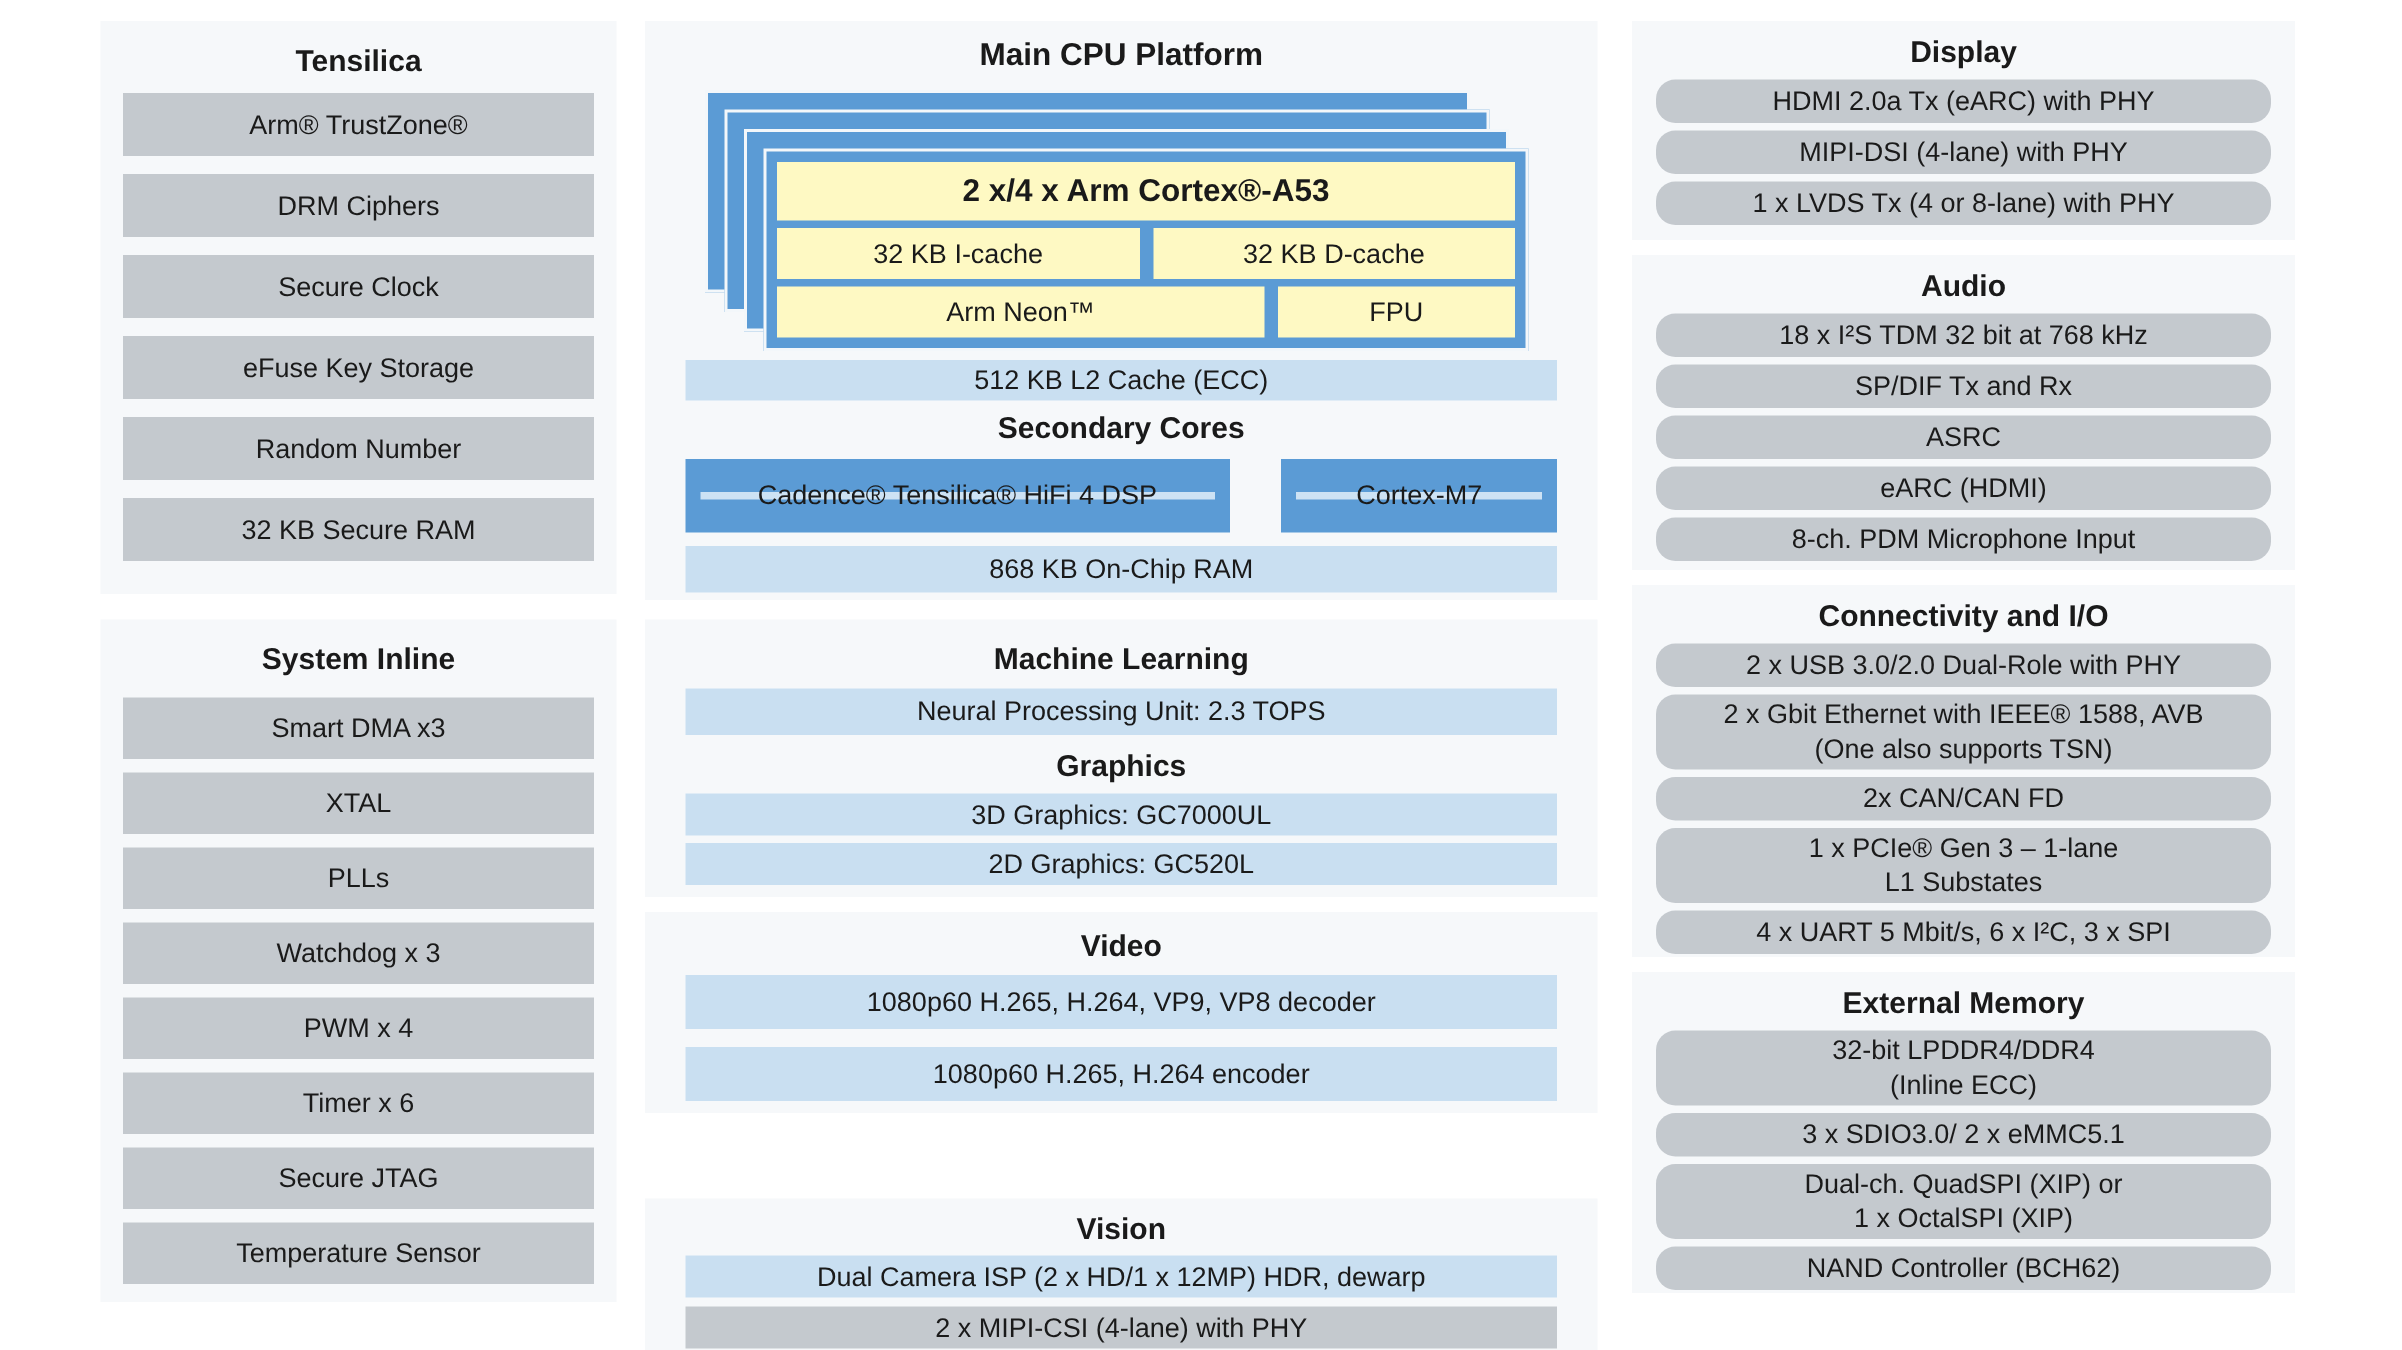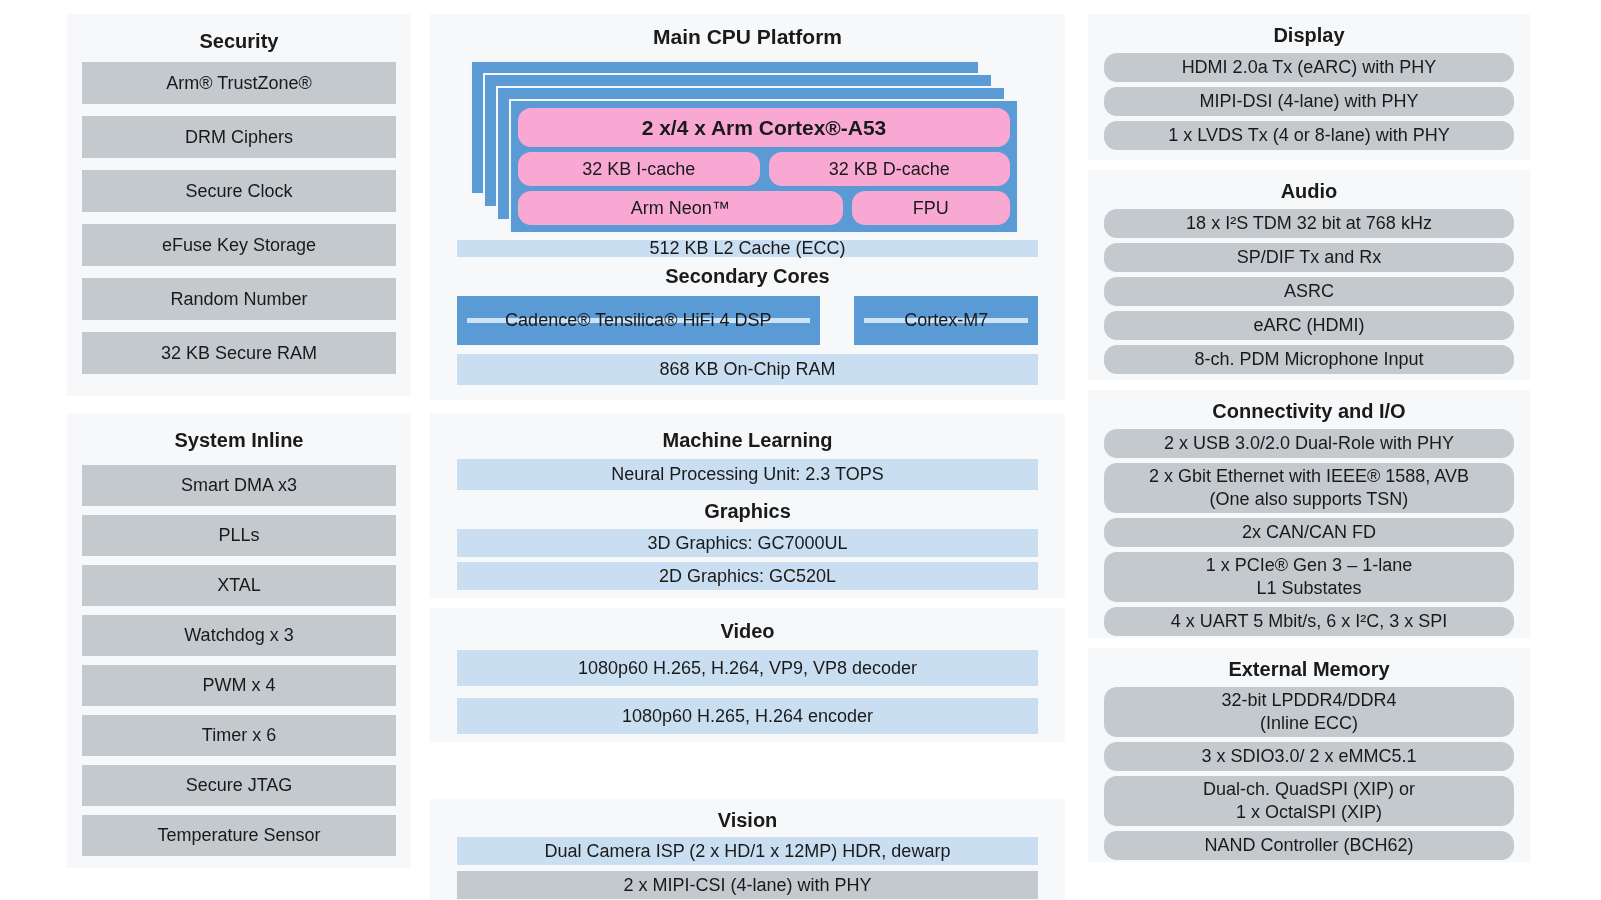--- a/index.html
+++ b/index.html
@@ -32,28 +32,28 @@
   .mid { left: 430px; width: 635px; padding-left: 27px; padding-right: 27px; }
 
   #p-cpu { top: 14px; height: 386px; padding-top: 8px; }
   #p-cpu .maintitle { font-size: 21px; line-height: 30px; }
   .stack { position: relative; width: 549px; height: 174px; margin: 8px 0 0 13px; }
   .layer, .card { position: absolute; width: 510px; height: 135px; background: #5b9bd5; border: 2px solid #f3f7fa; }
   .layer.d1 { left: 0;    top: 0; }
   .layer.d2 { left: 13px; top: 13px; }
   .layer.d3 { left: 26px; top: 26px; }
   .card { left: 39px; top: 39px; padding: 7px; }
-  .cell { background: #f9a8d4; display: flex; align-items: center; justify-content: center; font-size: 18px; border-radius: 13px; }
+  .cell { background: #fef9c3; display: flex; align-items: center; justify-content: center; font-size: 18px; }
   .cell.core { height: 39px; font-weight: 700; font-size: 21px; margin-bottom: 5px; }
   .cardrow { display: flex; gap: 9px; margin-bottom: 5px; }
   .cardrow .cell { height: 34px; }
   .r2 .cell { flex: 1; }
   .r3 .cell.neon { width: 66%; }
   .r3 .cell.fpu { flex: 1; }
-  .l2bar { height: 17px; margin-top: 6px; }
+  .l2bar { height: 27px; margin-top: 6px; }
   .sectitle { margin-top: 6px; }
   .corerow { display: flex; justify-content: space-between; margin-top: 7px; height: 49px; }
   .corebox { background: #5b9bd5; padding: 22px 10px; }
   .corebox.dsp { width: 62.4%; }
   .corebox.m7 { width: 31.6%; }
   .corebox-inner { background: #cde2f4; height: 100%; display: flex; align-items: center; justify-content: center; font-size: 18px; }
   .rambar { height: 31px; margin-top: 9px; }
 
   #p-ml { top: 413px; height: 185px; padding-top: 14px; }
   #p-ml .npu { height: 31px; margin-top: 6px; }
@@ -78,34 +78,34 @@
   #p-audio   { top: 170px; height: 210px; }
   #p-conn    { top: 390px; height: 248px; }
   #p-extmem  { top: 648px; height: 214px; }
 </style>
 </head>
 <body>
 
 <div class="canvas">
 
   <section class="panel" id="p-security">
-    <div class="ptitle">Security</div>
+    <div class="ptitle">Tensilica</div>
     <div class="bar gray">Arm® TrustZone®</div>
     <div class="bar gray">DRM Ciphers</div>
     <div class="bar gray">Secure Clock</div>
     <div class="bar gray">eFuse Key Storage</div>
     <div class="bar gray">Random Number</div>
     <div class="bar gray">32 KB Secure RAM</div>
   </section>
 
   <section class="panel" id="p-syscontrol">
     <div class="ptitle">System Inline</div>
     <div class="bar gray">Smart DMA x3</div>
+    <div class="bar gray">XTAL</div>
     <div class="bar gray">PLLs</div>
-    <div class="bar gray">XTAL</div>
     <div class="bar gray">Watchdog x 3</div>
     <div class="bar gray">PWM x 4</div>
     <div class="bar gray">Timer x 6</div>
     <div class="bar gray">Secure JTAG</div>
     <div class="bar gray">Temperature Sensor</div>
   </section>
 
   <section class="panel mid" id="p-cpu">
     <div class="ptitle maintitle">Main CPU Platform</div>
 

